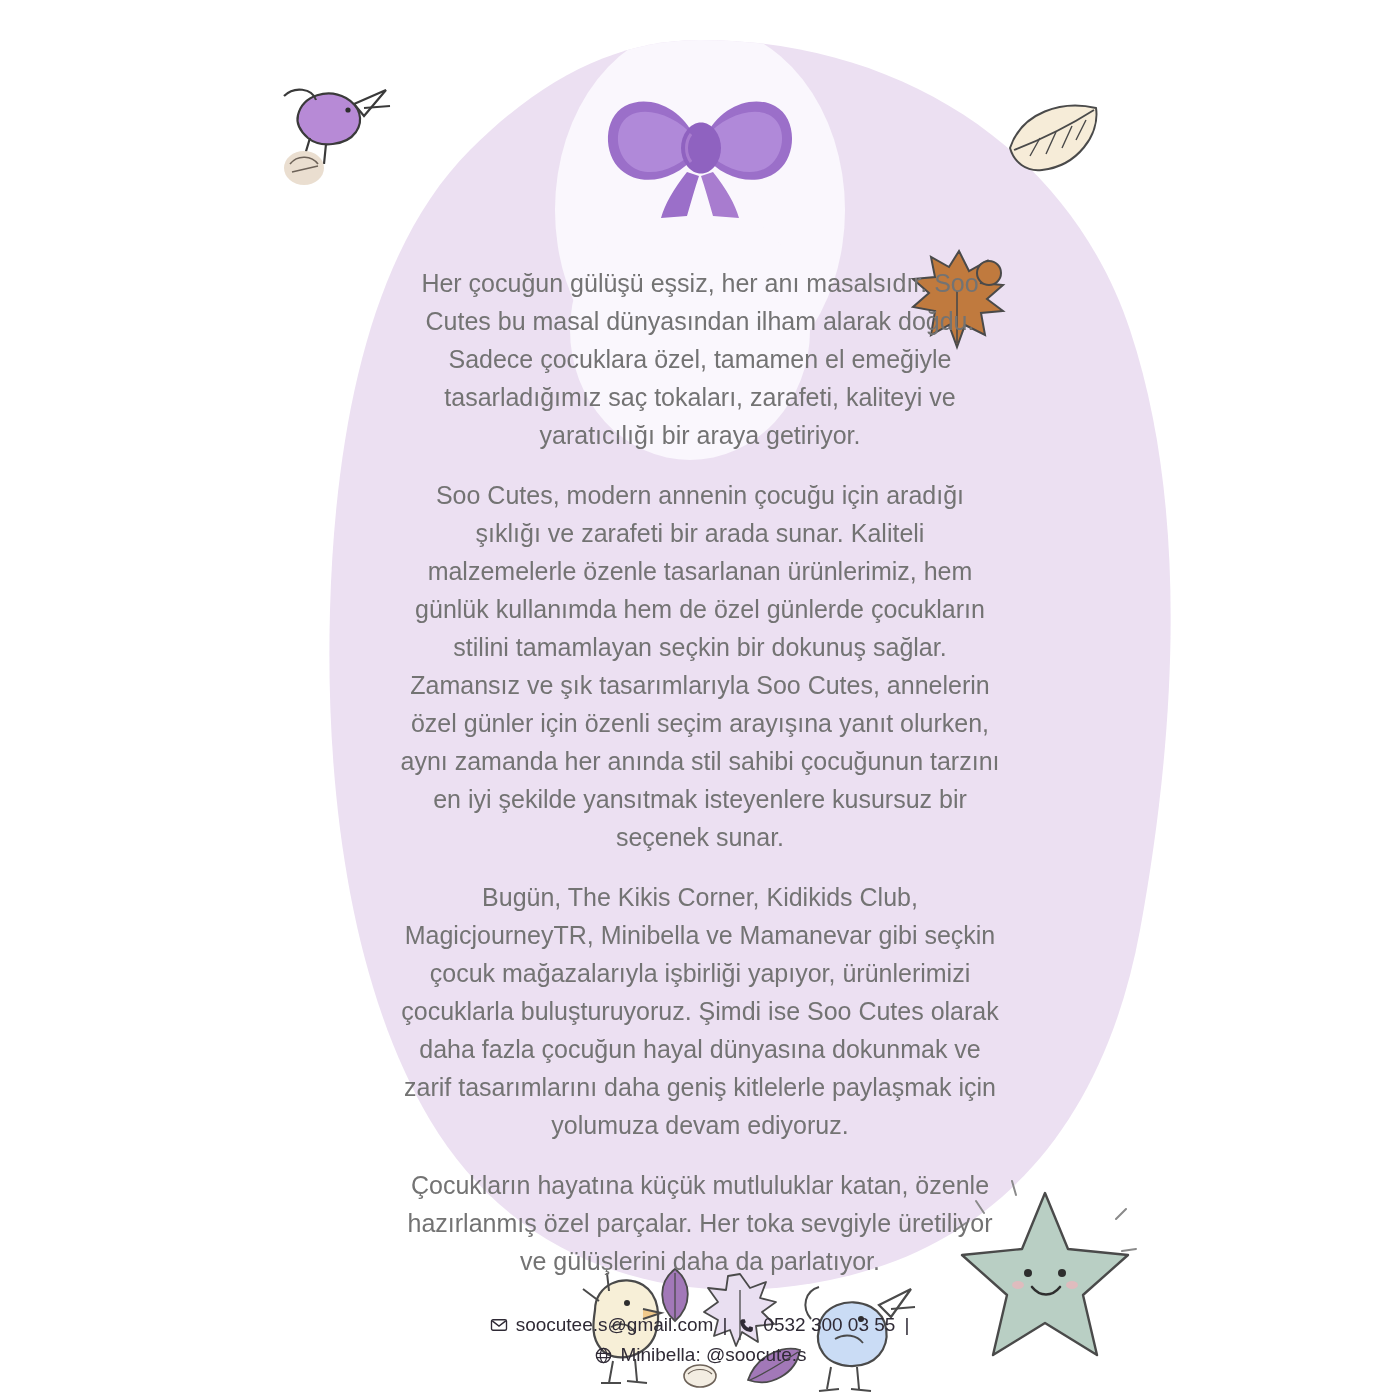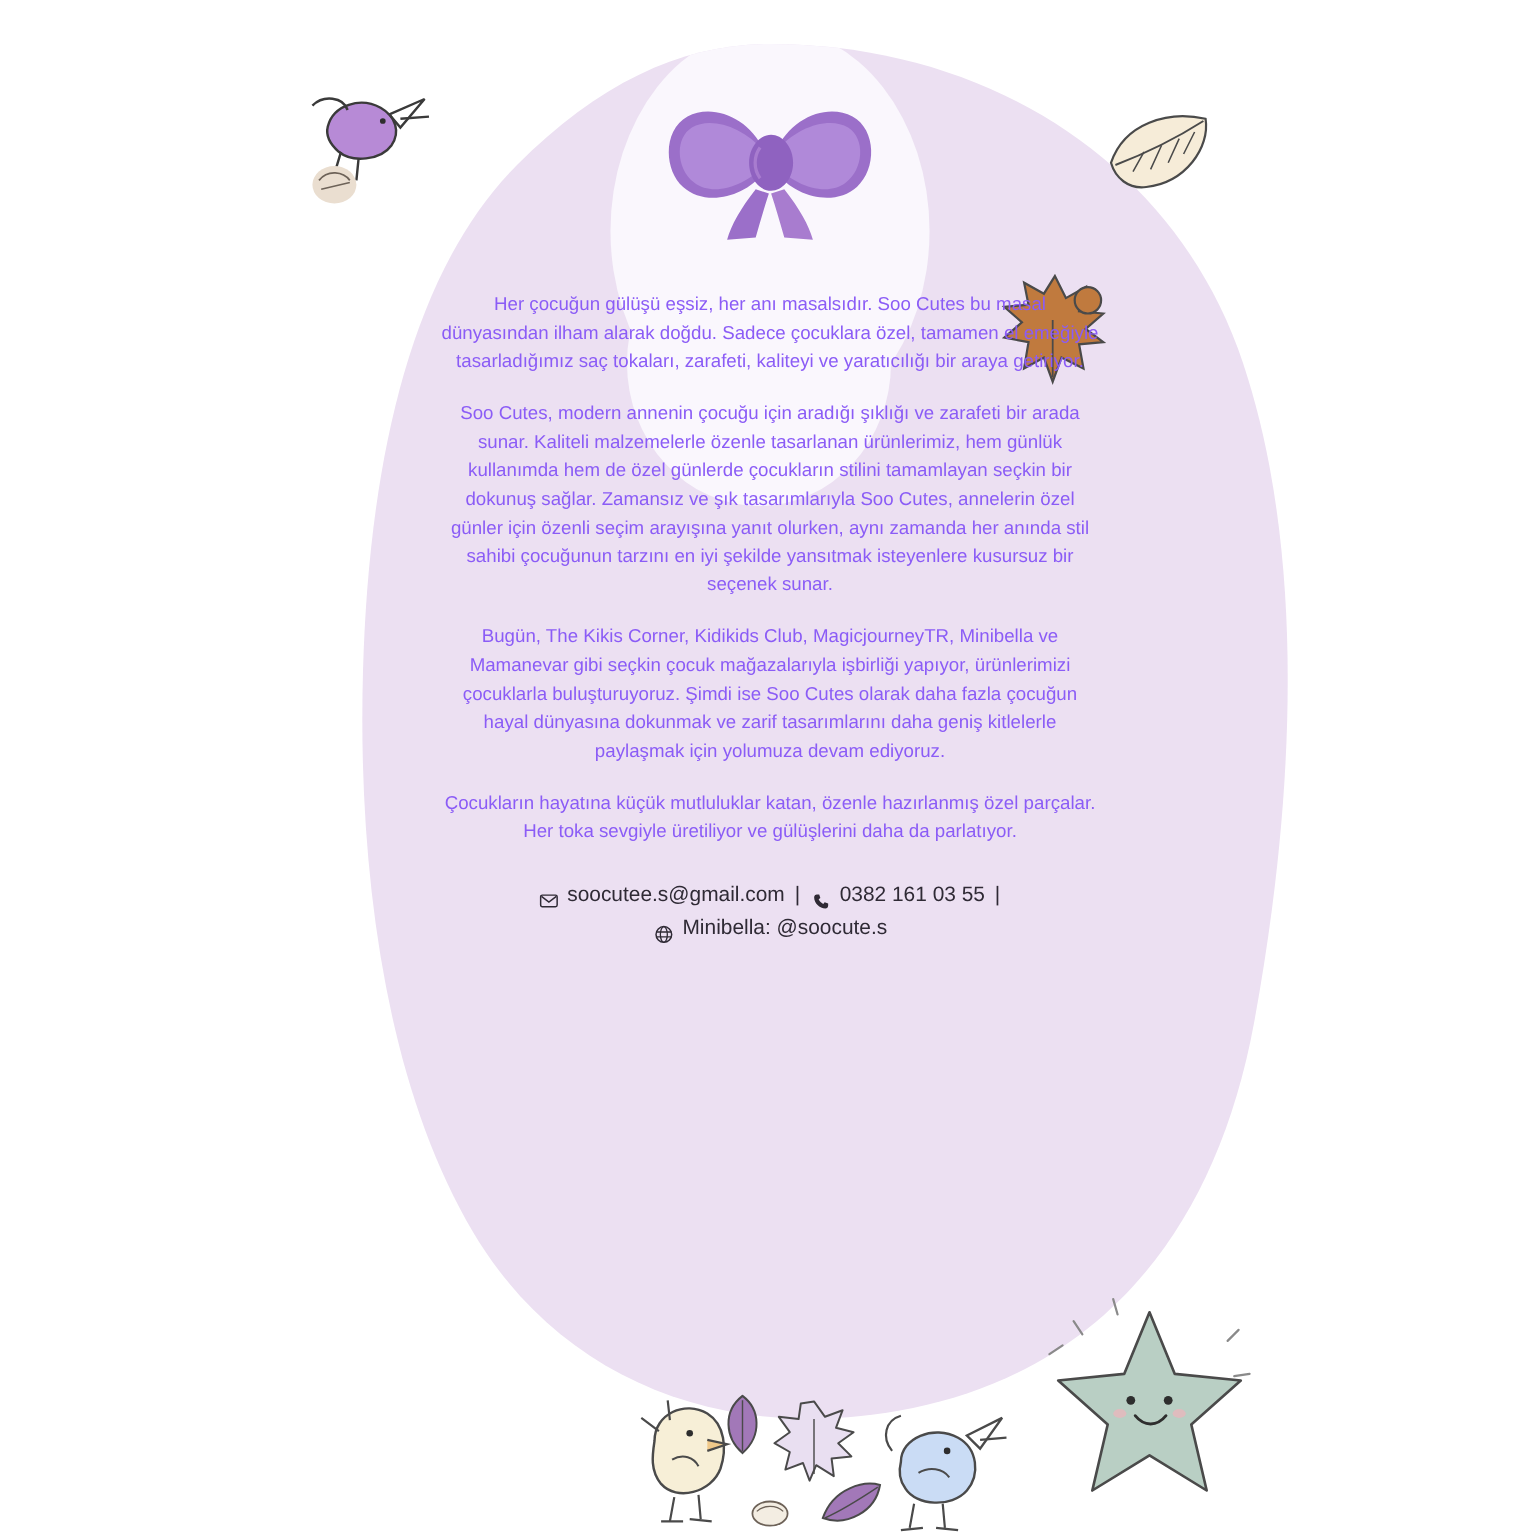--- a/index.html
+++ b/index.html
@@ -60,42 +60,42 @@
     text-indent: 18px;
     font-weight: 400;
     margin-top: 16px;
   }
 
   .body-copy {
     margin-top: 44px;
     width: 600px;
     margin-left: auto;
     margin-right: auto;
-    color: #8b5cf6;
-    font-size: 17px;
+    color: #737373;
+    font-size: 25px;
     line-height: 1.52;
     text-align: center;
   }
   .body-copy p {
     margin: 0 0 22px 0;
   }
   .body-copy p:last-of-type {
     margin-bottom: 13px;
   }
 
   .contact {
     margin-top: 30px;
     color: #2f2a35;
     font-size: 19px;
     line-height: 1.6;
   }
   .contact-row {
     display: flex;
     justify-content: center;
-    align-items: flex-end;
+    align-items: center;
     gap: 7px;
     flex-wrap: nowrap;
   }
   .contact-row .sep {
     padding: 0 2px;
   }
   .ic {
     display: inline-flex;
     align-items: center;
     justify-content: center;
@@ -270,21 +270,21 @@
         </svg>
       </span>
       <span>soocutee.s@gmail.com</span>
       <span class="sep">|</span>
       <span class="ic">
         <svg viewBox="0 0 24 24" width="17" height="17">
           <path d="M6.5 3 L9.5 3 L11 7.5 L8.8 9.3 C9.9 11.7 12.3 14.1 14.7 15.2 L16.5 13 L21 14.5 L21 17.5
                    C21 19.4 19.4 21 17.5 21 C10 21 3 14 3 6.5 C3 4.6 4.6 3 6.5 3 Z" fill="#2f2a35"></path>
         </svg>
       </span>
-      <span>0382 161 03 55</span>
+      <span>0532 300 03 55</span>
       <span class="sep">|</span>
     </div>
     <div class="contact-row">
       <span class="ic">
         <svg viewBox="0 0 24 24" width="19" height="19">
           <circle cx="12" cy="12" r="9" fill="none" stroke="#2f2a35" stroke-width="1.7"></circle>
           <ellipse cx="12" cy="12" rx="4" ry="9" fill="none" stroke="#2f2a35" stroke-width="1.5"></ellipse>
           <path d="M3.2 9.2 H20.8 M3.2 14.8 H20.8" stroke="#2f2a35" stroke-width="1.5" fill="none"></path>
         </svg>
       </span>

